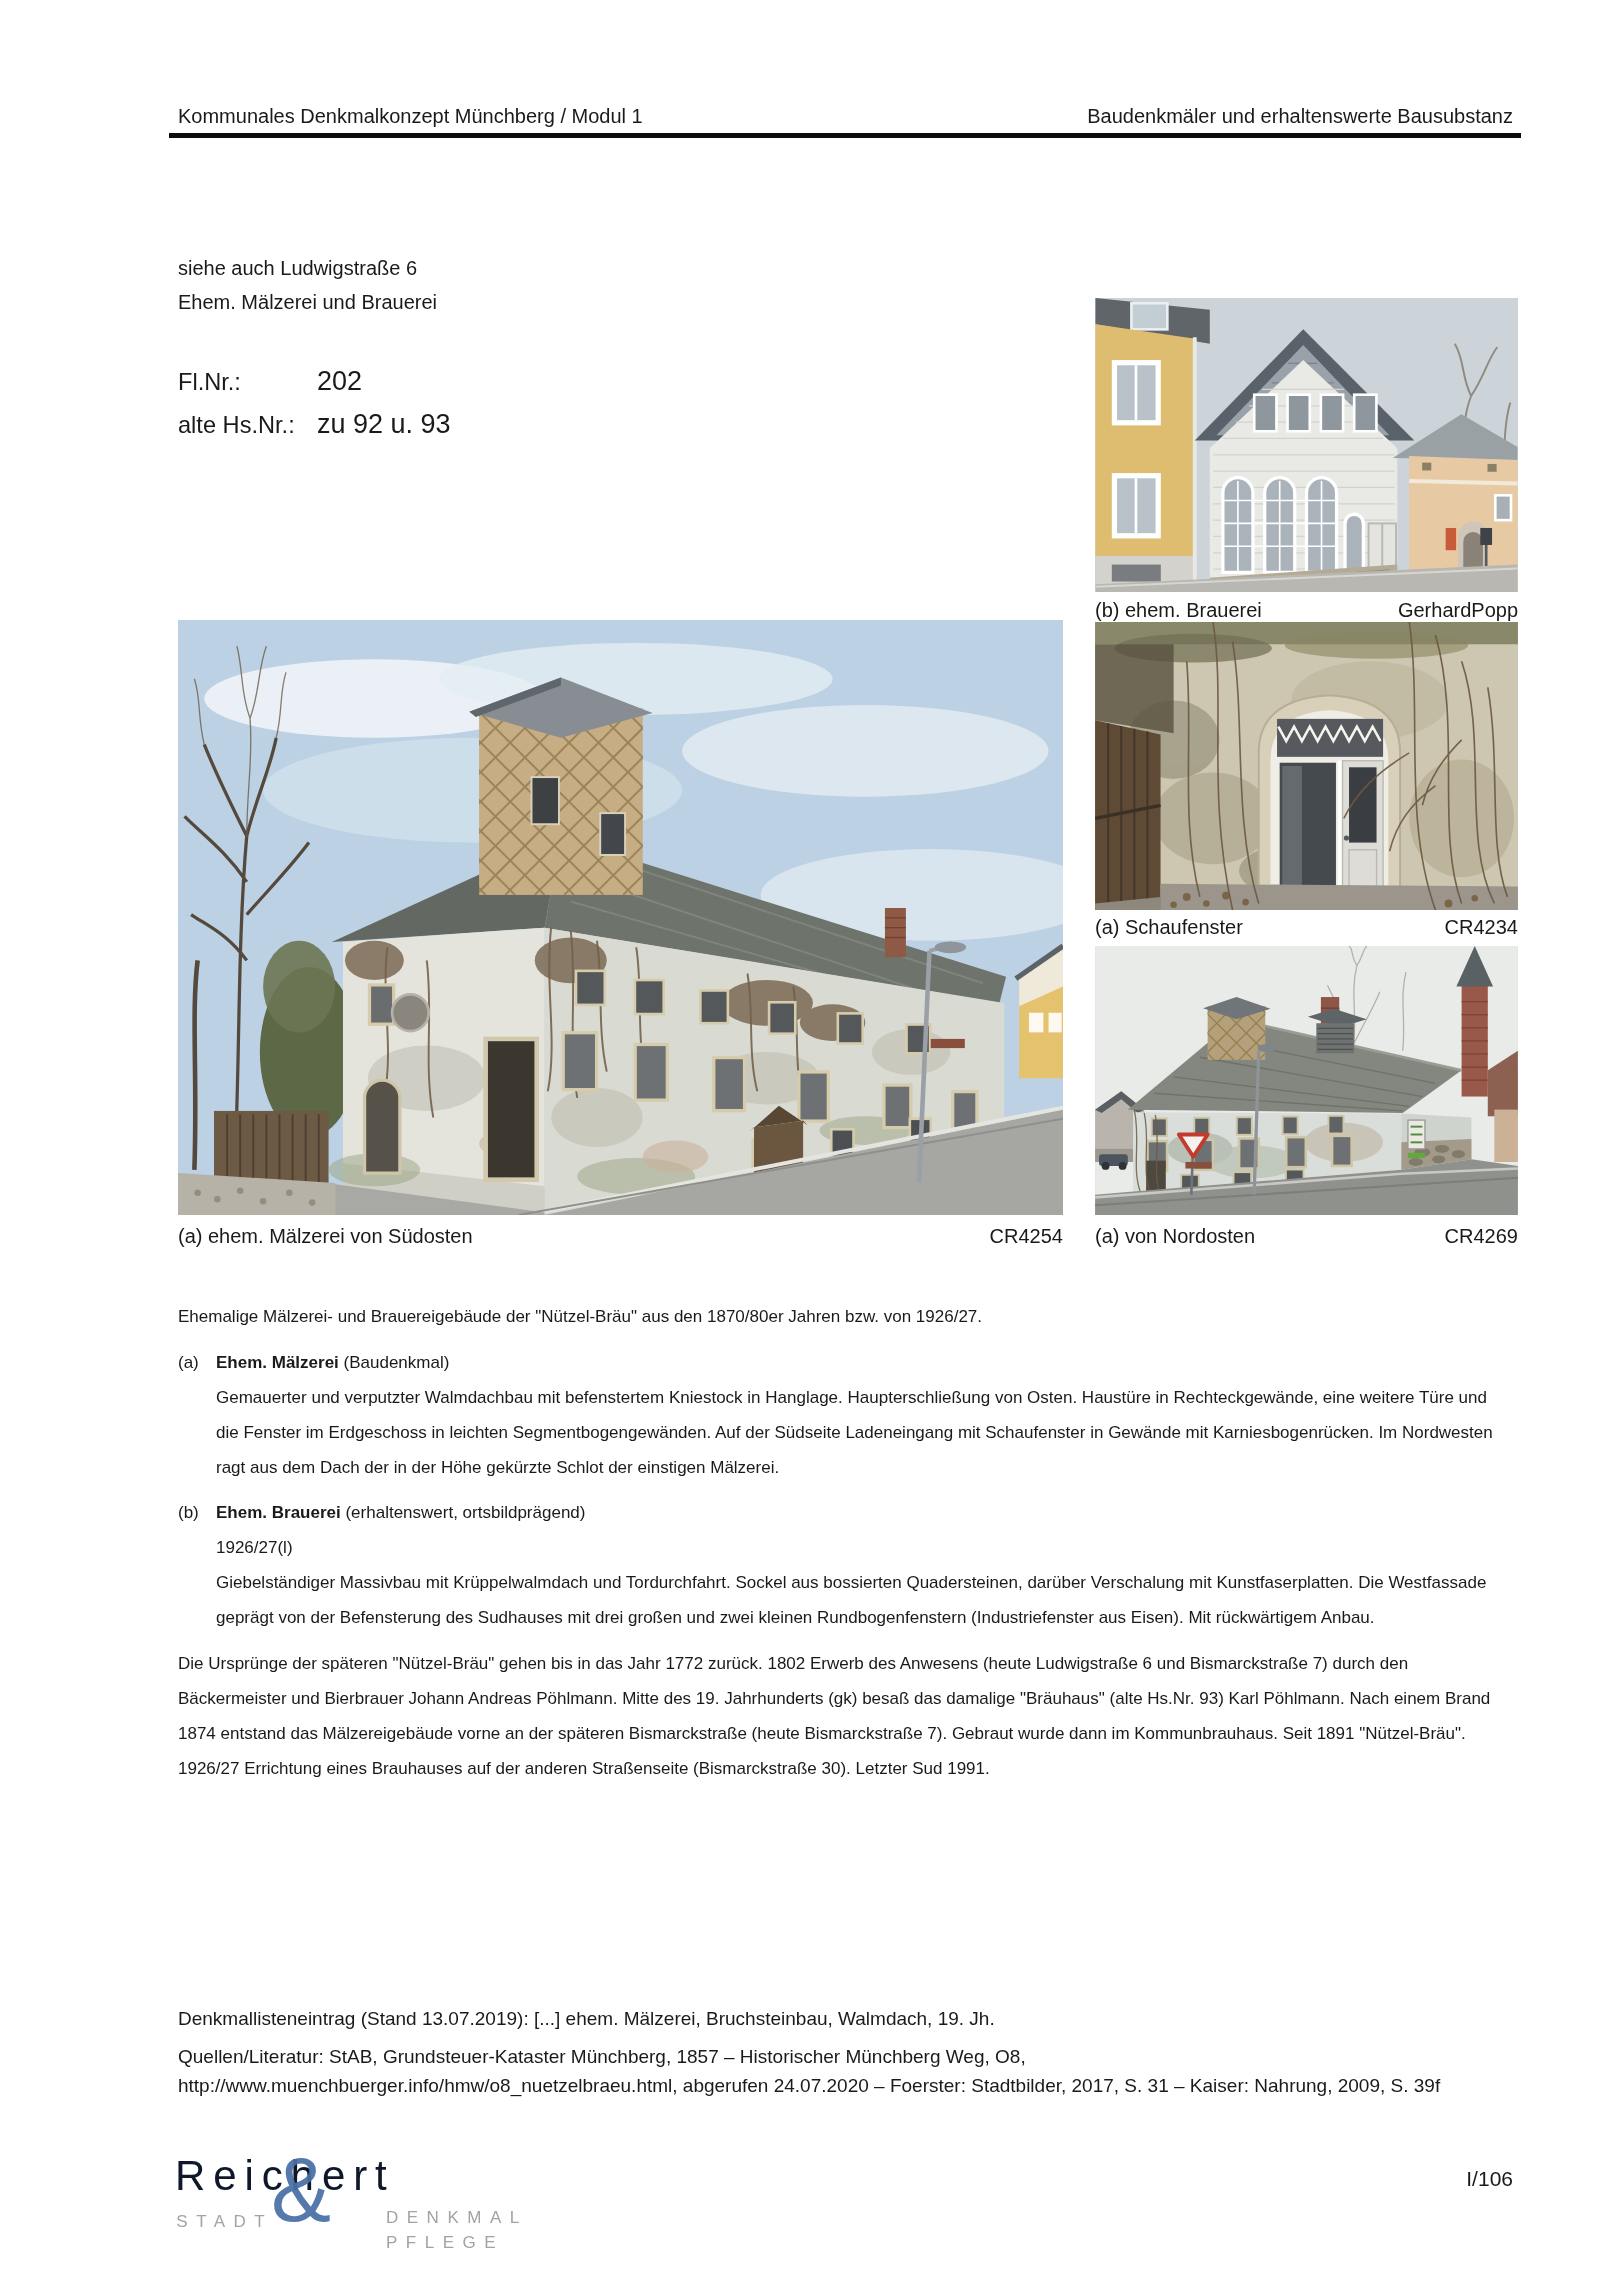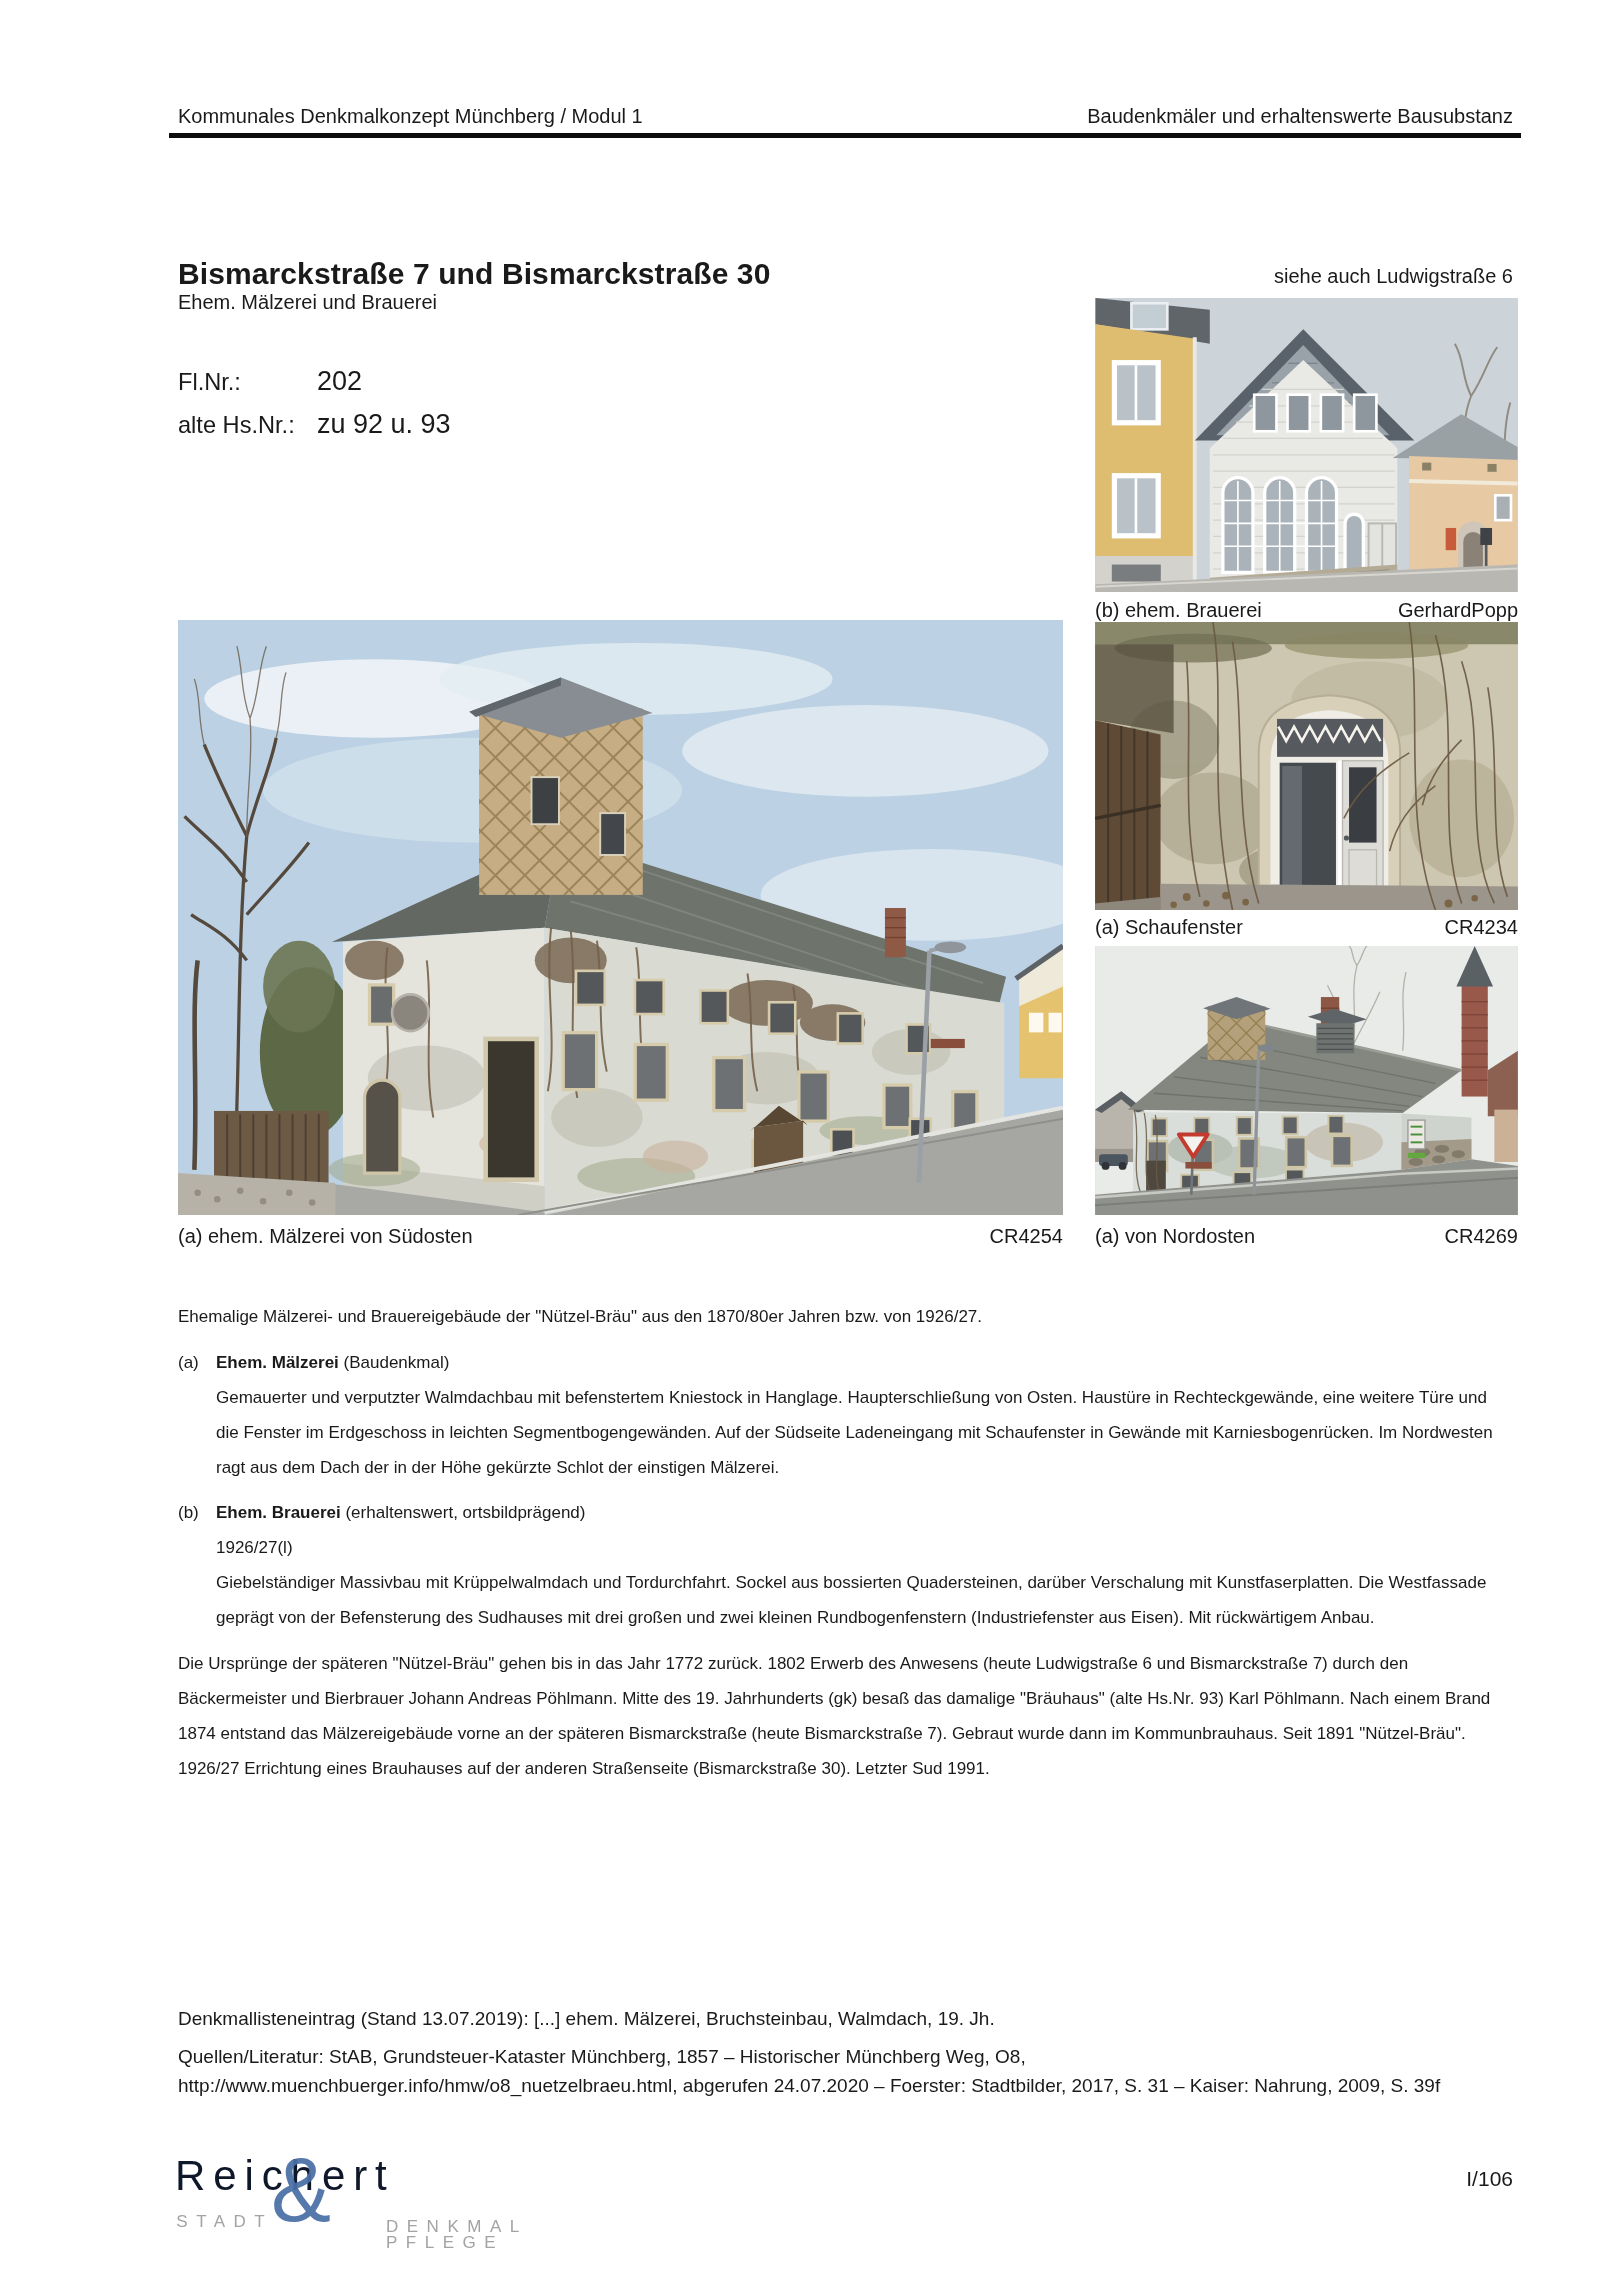--- a/index.html
+++ b/index.html
@@ -42,36 +42,35 @@
   .fnote{position:absolute;left:178px;width:1336px;font-size:19px;line-height:29.4px;}
   #fnote-denkmal{top:2004px;}
   #fnote-quellen{top:2042px;}
   .pagenum{position:absolute;top:2167px;right:110px;font-size:21px;}
   
   .logo{position:absolute;left:175px;top:2148px;width:510px;height:115px;}
   .logo-word{position:absolute;left:0;top:3.9px;font-size:42px;letter-spacing:7.9px;color:#0f172a;}
   .logo-amp{position:absolute;left:96px;top:-9.2px;font-size:90px;color:#4a6fa6;opacity:.93;}
   .logo-sub{position:absolute;font-size:17px;letter-spacing:8.5px;color:#a3a3a3;}
   #logo-sub1{left:1.3px;top:64px;}
-  #logo-sub2{left:211px;top:60px;margin-top:9px;}
+  #logo-sub2{left:211px;top:60px;}
   #logo-sub3{left:211px;top:85px;}
 </style>
 </head>
 <body>
 
 <div id="page">
 
   <div class="hdr">
     <span>Kommunales Denkmalkonzept Münchberg / Modul 1</span>
     <span>Baudenkmäler und erhaltenswerte Bausubstanz</span>
   </div>
   <div class="hdr-rule"></div>
 
   <div class="title-row">
-    <span class="title">Bismarckstraße 7 und Bismarckstraße 30</span>
     <span class="title-note">siehe auch Ludwigstraße 6</span>
   </div>
   <div class="subtitle">Ehem. Mälzerei und Brauerei</div>
 
   <div class="fields">
     <div class="frow">
       <span class="flabel">Fl.Nr.:</span>
       <span class="fvalue">202</span>
     </div>
     <div class="frow">

